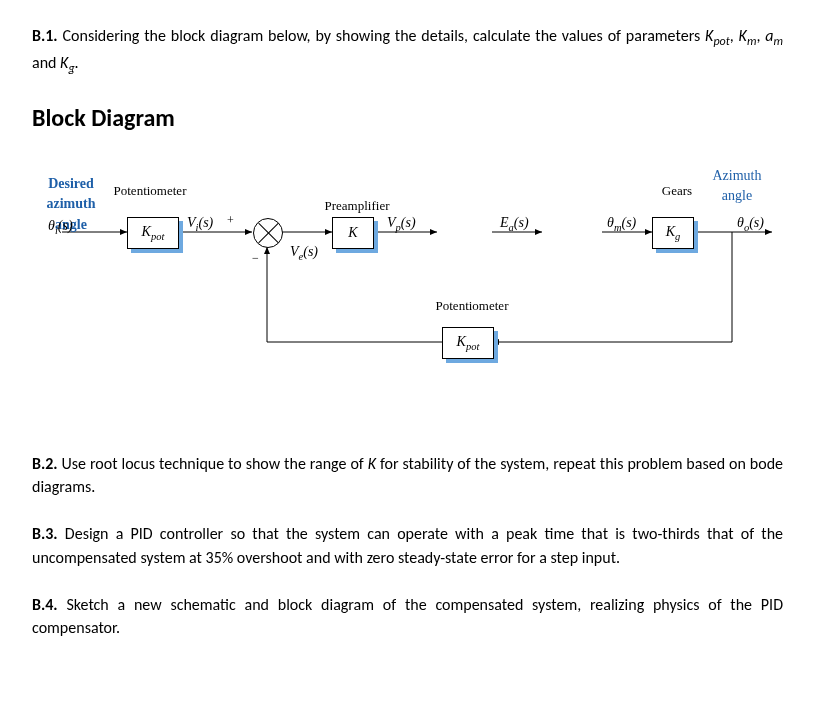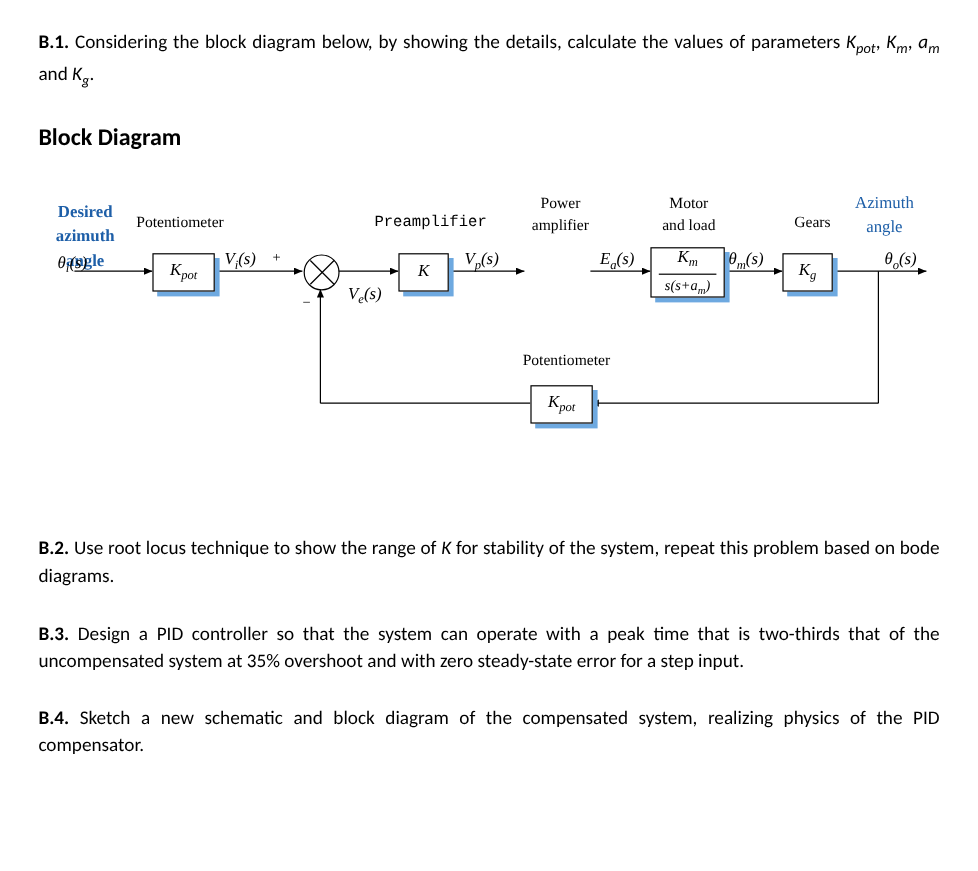--- a/index.html
+++ b/index.html
@@ -7,21 +7,21 @@
     padding: 24px 32px;
     font-family: Calibri, Arial, sans-serif;
     font-size: 16px;
     color: #000;
     width: 815px;
     box-sizing: border-box;
     line-height: 1.45;
   }
   .problem { margin-bottom: 24px; text-align: justify; }
   .problem .pnum { font-weight: bold; }
-  .hdr { font-weight: bold; font-size: 20px; margin: 18px 0 6px 0; }
+  .hdr { font-weight: bold; font-size: 24px; margin: 18px 0 6px 0; }
   .diagram-wrap { position: relative; width: 740px; height: 280px; margin: 0 0 30px 10px; }
   .lbl { position: absolute; font-family: 'Times New Roman', serif; font-size: 14px; text-align: center; white-space: nowrap; }
   .lbl2 { font-size: 13px; }
   .sig { font-style: italic; }
   sub { font-size: 0.75em; }
   .block {
     position: absolute; border: 1px solid #000; background: #fff;
     display: flex; flex-direction: column; align-items: center; justify-content: center;
     font-family: 'Times New Roman', serif; font-size: 14px;
     box-shadow: 4px 4px 0 #6ea9e0;
@@ -82,37 +82,30 @@
   </div>
 
   <div class="lbl sig" style="left:145px; top:71px;font-family:Liberation Serif, serif;"><i>V<sub>i</sub></i>(<i>s</i>)</div>
   <div class="plusminus" style="left:185px; top:70px;">+</div>
 
   <div class="sumnode" style="left:211px; top:76px;"></div>
   <div class="plusminus" style="left:210px; top:108px;">−</div>
 
   <div class="lbl sig" style="left:248px; top:71px;margin-top:29px;"><i>V<sub>e</sub></i>(<i>s</i>)</div>
 
-  <div class="lbl lbl2" style="left:270px; top:40px; width:90px;font-family:Liberation Mono, monospace;">Preamplifier</div>
+  <div class="lbl lbl2" style="left:270px; top:55px; width:90px;">Preamplifier</div>
   <div class="block" style="left:290px; top:75px; width:40px; height:30px;">
     <span class="top"><i>K</i></span>
   </div>
 
   <div class="lbl sig" style="left:345px; top:71px;"><i>V<sub>p</sub></i>(<i>s</i>)</div>
 
-  <div class="lbl lbl2" style="left:390px; top:24px; width:70px;">Power<br>amplifier</div>
 
   <div class="lbl sig" style="left:458px; top:71px;"><i>E<sub>a</sub></i>(<i>s</i>)</div>
 
-  <div class="lbl lbl2" style="left:496px; top:24px; width:72px;">Motor<br>and load</div>
-  <div class="block" style="left:500px; top:70px; width:60px; height:40px;">
-    <span class="top"><i>K<sub>m</sub></i></span>
-    <div class="bar"></div>
-    <span class="top" style="font-size:12px;"><i>s</i>(<i>s</i>+<i>a<sub>m</sub></i>)</span>
-  </div>
 
   <div class="lbl sig" style="left:565px; top:71px;"><i>θ<sub>m</sub></i>(<i>s</i>)</div>
 
   <div class="lbl lbl2" style="left:610px; top:40px; width:50px;">Gears</div>
   <div class="block" style="left:610px; top:75px; width:40px; height:30px;">
     <span class="top"><i>K<sub>g</sub></i></span>
   </div>
 
   <div class="lbl" style="left:660px; top:24px; width:70px; color:#1e5fa8;">Azimuth<br>angle</div>
   <div class="lbl sig" style="left:695px; top:71px;"><i>θ<sub>o</sub></i>(<i>s</i>)</div>

